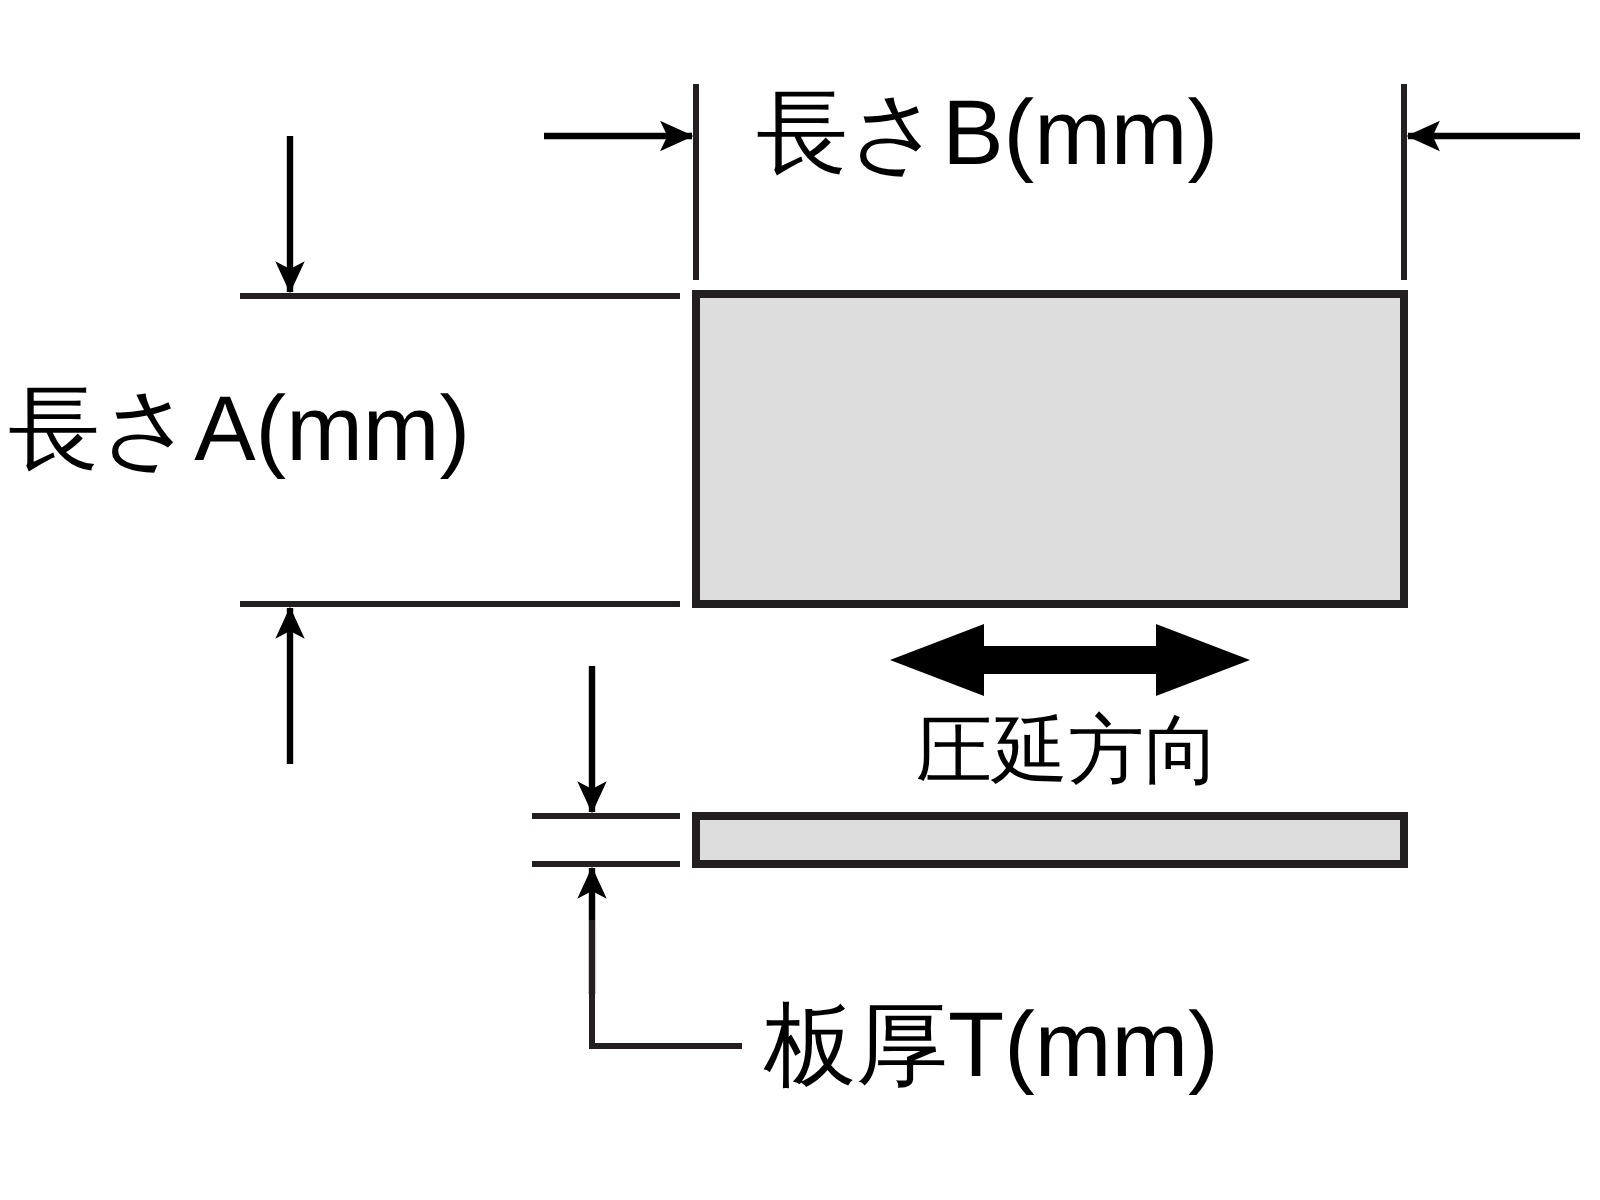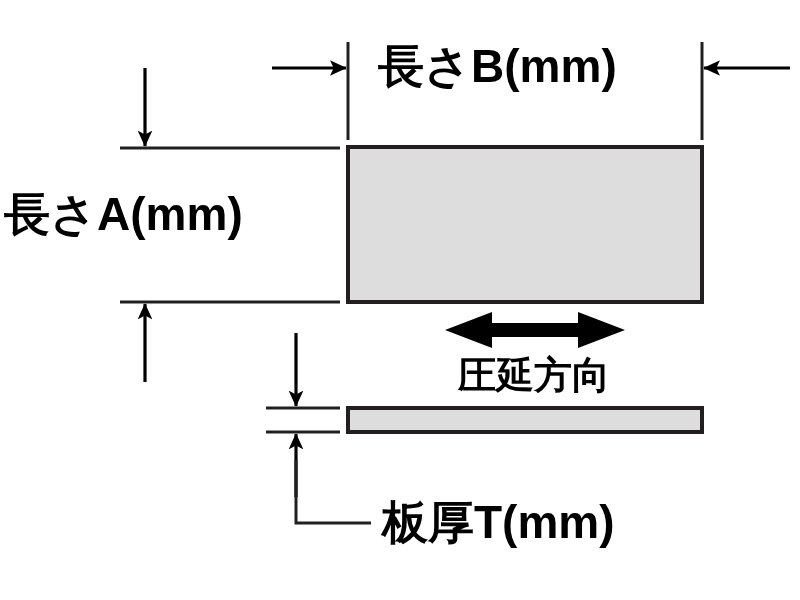--- a/index.html
+++ b/index.html
@@ -10,21 +10,20 @@
   }
   body {
     font-family: "Liberation Sans", "DejaVu Sans", sans-serif;
   }
   #diagram-root {
     position: relative;
     width: 800px;
     height: 600px;
     background: #ffffff;
     overflow: hidden;
-    font-weight: bold;
   }
   #diagram-svg {
     position: absolute;
     left: 0;
     top: 0;
     width: 800px;
     height: 600px;
     display: block;
   }
   .dim-text {

